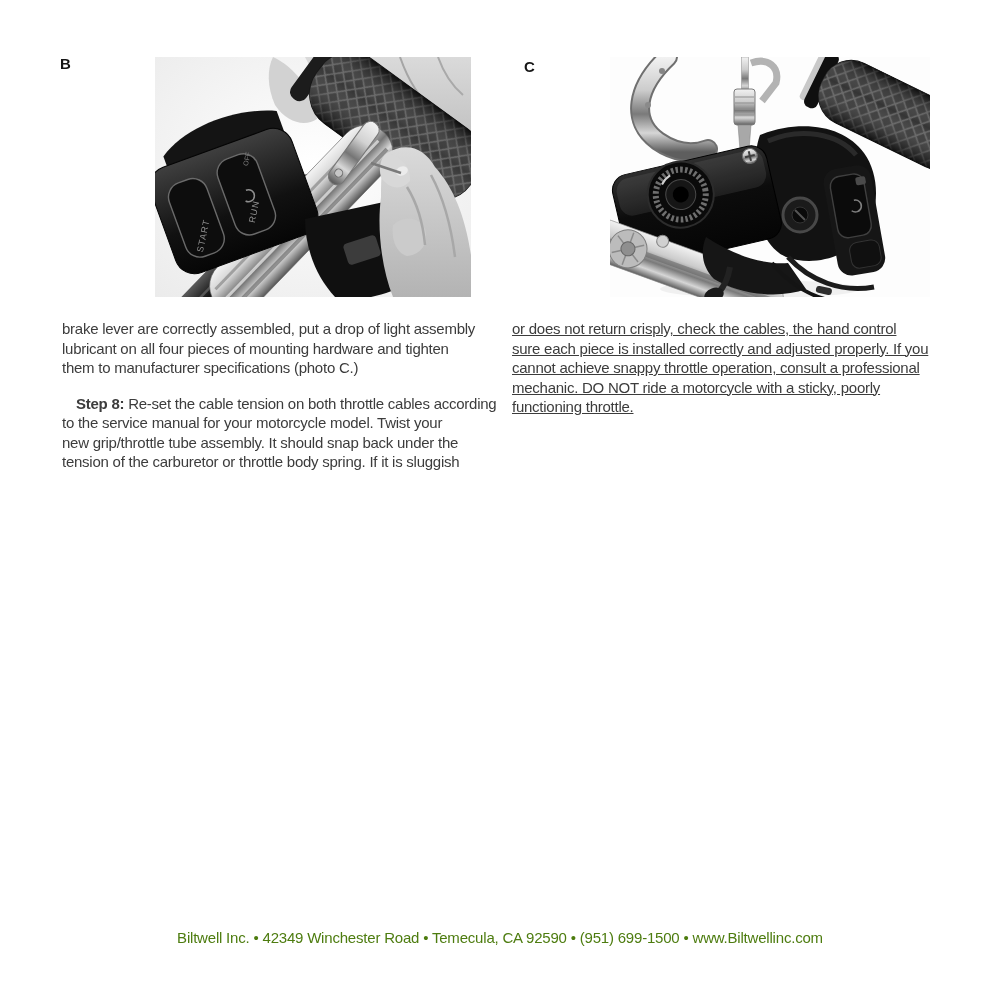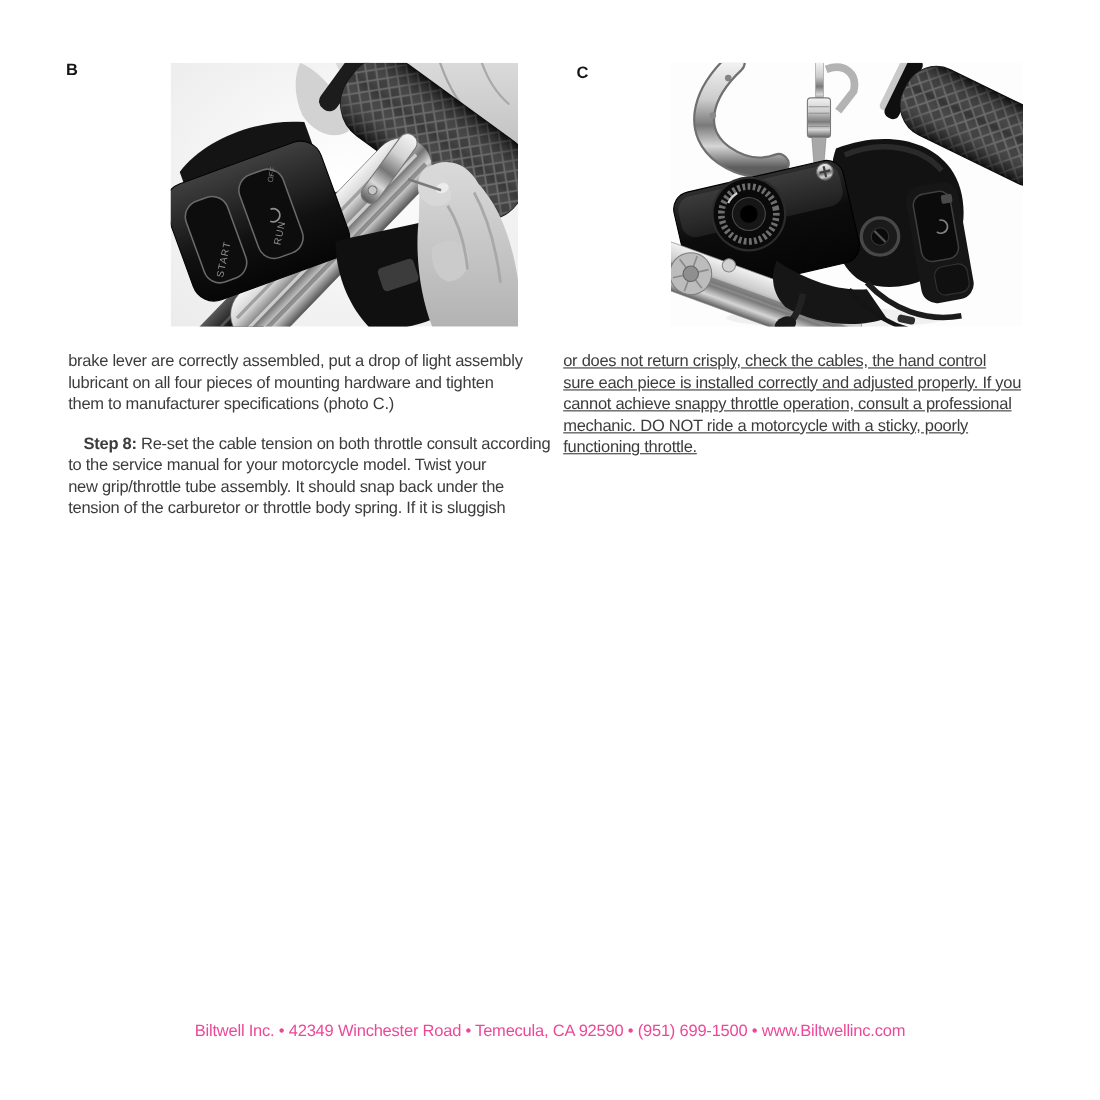--- a/index.html
+++ b/index.html
@@ -23,21 +23,21 @@
     font-size:15px; line-height:19.5px; letter-spacing:-0.25px;
   }
   #col-left  { left:62px; }
   #col-right { left:512px;text-decoration:underline; }
   .para { margin:0; }
   .para + .para { margin-top:16px; }
   .tline { white-space:nowrap; }
   .bold { font-weight:bold;margin-left:14px; }
   .footer {
     position:absolute; top:929px; left:0; width:1000px; text-align:center;
-    font-size:15px; color:#ec4899; letter-spacing:-0.2px;
+    font-size:15px; color:#4d7c0f; letter-spacing:-0.2px;
   }
   svg text { font-family:"Liberation Sans", sans-serif; }
 </style>
 </head>
 <body>
 
 <div class="canvas">
 
   <div class="fig-label" id="fig-label-b">B</div>
 
@@ -255,21 +255,21 @@
     </svg>
   </div>
 
   <div class="textcol" id="col-left">
     <div class="para">
       <div class="tline">brake lever are correctly assembled, put a drop of light assembly</div>
       <div class="tline">lubricant on all four pieces of mounting hardware and tighten</div>
       <div class="tline">them to manufacturer specifications (photo C.)</div>
     </div>
     <div class="para">
-      <div class="tline"><span class="bold">Step 8:</span><span> Re-set the cable tension on both throttle consult according</span></div>
+      <div class="tline"><span class="bold">Step 8:</span><span> Re-set the cable tension on both throttle cables according</span></div>
       <div class="tline">to the service manual for your motorcycle model. Twist your</div>
       <div class="tline">new grip/throttle tube assembly. It should snap back under the</div>
       <div class="tline">tension of the carburetor or throttle body spring. If it is sluggish</div>
     </div>
   </div>
 
   <div class="textcol" id="col-right">
     <div class="para">
       <div class="tline">or does not return crisply, check the cables, the hand control</div>
       <div class="tline">sure each piece is installed correctly and adjusted properly. If you</div>

